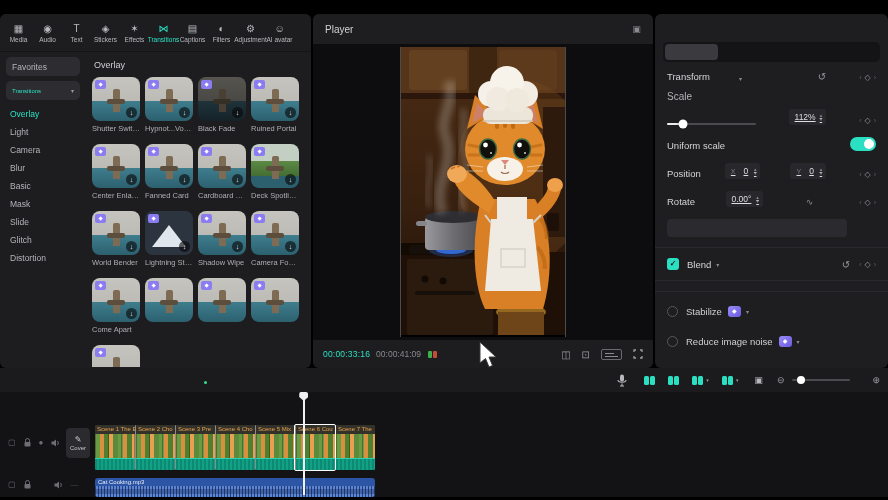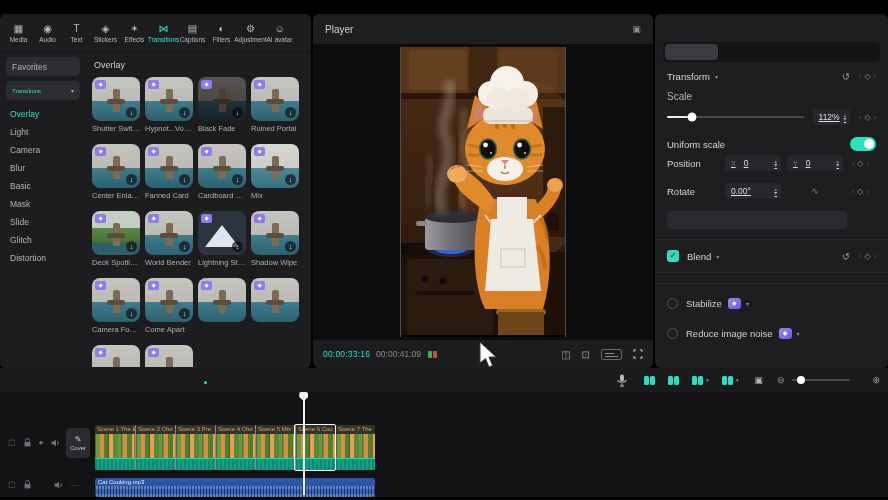--- a/index.html
+++ b/index.html
@@ -73,21 +73,21 @@
     linear-gradient(#8a8a8f 0 0) 3px 6px/13px 1px no-repeat;}
   .cursor{position:absolute;left:165px;top:327px;z-index:20;pointer-events:none;}
 
   
   .tabs{height:28px;display:flex;align-items:center;gap:13px;padding:0 11px;font-size:9.5px;color:#b9b9bd;}
   .tab{cursor:pointer;white-space:nowrap;} .tab.active{color:var(--teal);}
   .subtabs{margin:0 8px;background:#141416;border-radius:5px;display:flex;padding:2px;height:20px;}
   .subtab{flex:1;display:flex;align-items:center;justify-content:center;font-size:8px;color:#a8a8ac;border-radius:4px;cursor:pointer;white-space:nowrap;}
   .subtab.active{background:#3a3a3f;color:#e4e4e7;}
   .insp-body{padding:9px 12px 0 12px;}
-  .irow{display:flex;align-items:center;}
+  .irow{display:flex;align-items:flex-end;gap:24px;}
   .irow .lbl{font-size:9.5px;color:#d4d4d7;}
   .irow .sublbl{font-size:10px;color:#b2b2b6;}
   .chev{font-size:6px;color:#8a8a8f;margin-left:5px;}
   .reset{margin-left:auto;font-size:10px;color:#9a9a9f;cursor:pointer;}
   .kf{display:flex;align-items:center;gap:3px;color:#5f5f66;font-size:7px;margin-left:9px;cursor:pointer;}
   .kf .kd{font-size:8px;color:#8f8f95;}
   .slider{flex:1;height:2px;background:#4a4a4f;border-radius:1px;position:relative;margin-right:9px;cursor:pointer;}
   .slider .fill{position:absolute;left:0;width:18%;height:2px;background:#ececee;border-radius:1px;}
   .slider .sthumb{position:absolute;left:18%;top:50%;transform:translate(-50%,-50%);width:9px;height:9px;border-radius:50%;background:#fff;box-shadow:0 0 2px rgba(0,0,0,.6);}
   .valbox{height:16px;background:#28282c;border-radius:3px;display:flex;align-items:center;padding:0 4px 0 6px;font-size:8.5px;color:#dedee1;gap:4px;cursor:text;text-decoration:underline;}
@@ -292,27 +292,20 @@
               <span class="dl">↓</span>
             </div>
             <div class="card-label">Fanned Card</div>
           </div>
             <div class="card">
             <div class="thumb">
               <span class="vip">◆</span>
               <span class="dl">↓</span>
             </div>
             <div class="card-label">Cardboard Fan</div>
-          </div>
-            <div class="card v-light">
-            <div class="thumb">
-              <span class="vip">◆</span>
-              <span class="dl">↓</span>
-            </div>
-            <div class="card-label">Mix</div>
           </div>
             <div class="card v-green">
             <div class="thumb">
               <span class="vip">◆</span>
               <span class="dl">↓</span>
             </div>
             <div class="card-label">Deck Spotlight</div>
           </div>
             <div class="card">
             <div class="thumb">
@@ -545,21 +538,21 @@
             <span class="kd">◇</span>
             <span>›</span>
         </span>
       </div>
 
       <div class="irow" style="margin-top:12px;">
         <span class="lbl">Uniform scale</span>
         <span class="toggle"></span>
       </div>
 
-      <div class="irow" style="margin-top:4px;">
+      <div class="irow" style="margin-top:12px;">
         <span class="lbl" style="width:58px;">Position</span>
         <span class="valbox" style="width:56px;">
           <span class="axis">X</span>
           <span style="flex:1">0</span>
           <span class="stepper">
               <span>▴</span>
               <span>▾</span>
             </span>
         </span>
         <span class="valbox" style="width:56px;margin-left:6px;">

